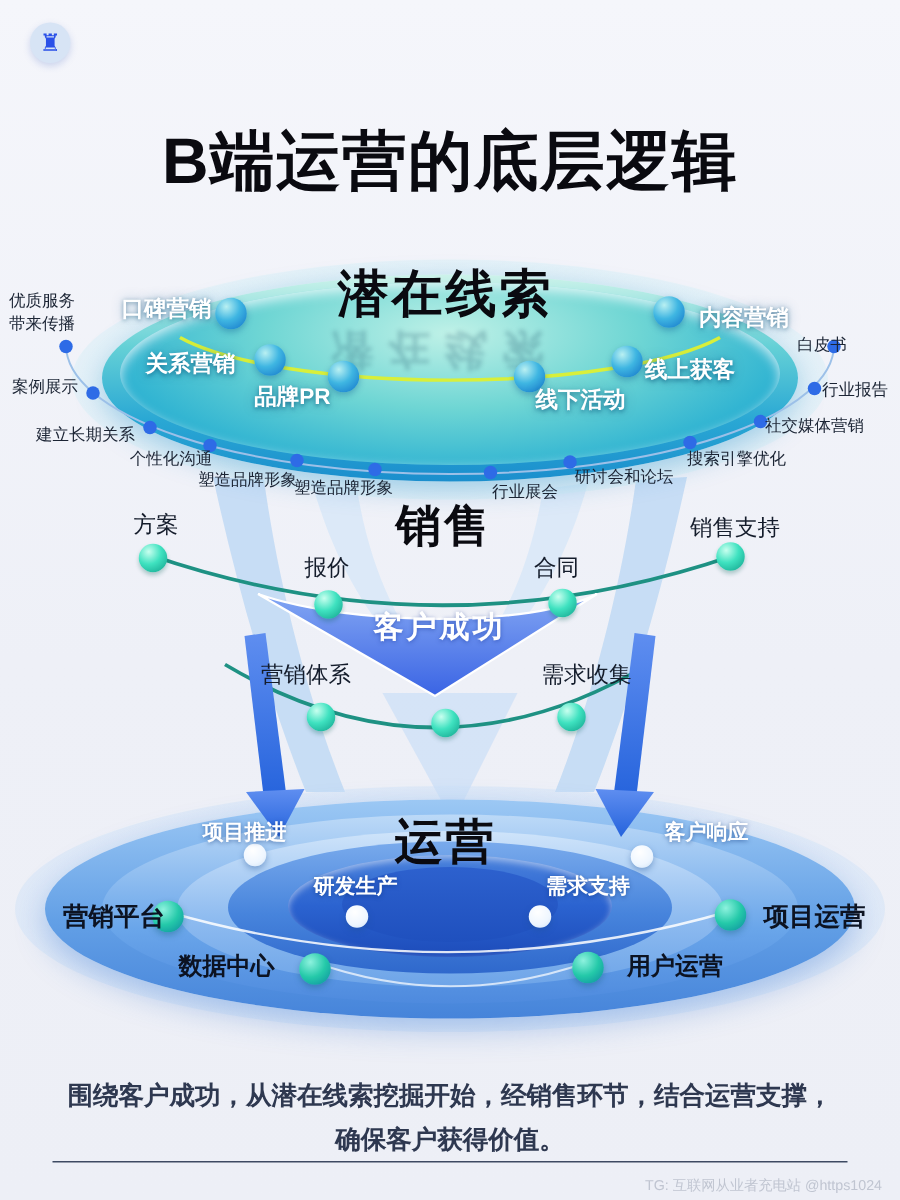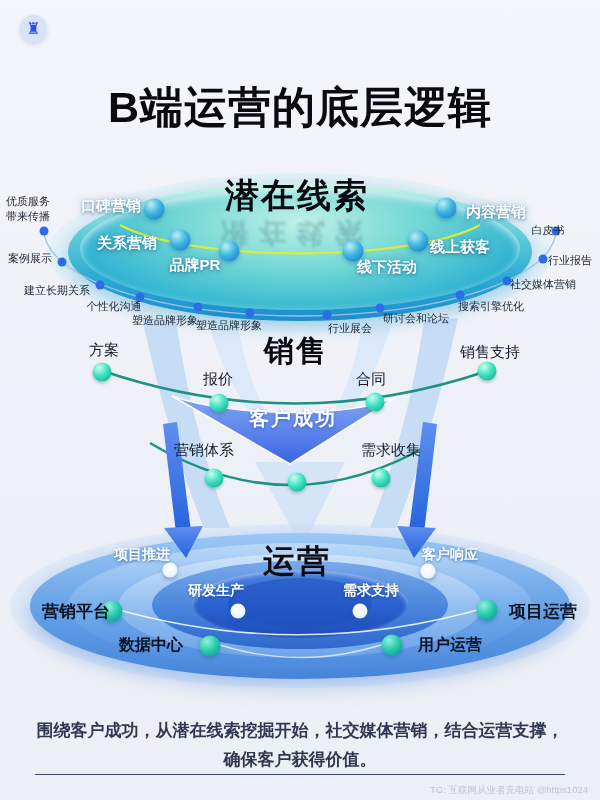--- a/index.html
+++ b/index.html
@@ -6,21 +6,21 @@
   #page{position:relative;width:600px;height:800px;overflow:hidden;
         background:linear-gradient(180deg,#f5f6fb 0%,#eef0f7 55%,#edeff6 100%);
         font-family:"Liberation Sans",sans-serif;}
   .ell{position:absolute;border-radius:50%;}
   .lbl{position:absolute;transform:translate(-50%,-50%);white-space:nowrap;}
   .lbl-ring{color:#fff;font-size:15px;font-weight:800;
             text-shadow:0 1px 3px rgba(0,70,110,.55),0 0 8px rgba(0,90,140,.35);}
   .lbl-sm{color:#1b2434;font-size:11px;font-weight:500;}
   .lbl-mid{color:#141c2b;font-size:15px;font-weight:500;}
   .lbl-strong{color:#0c1322;font-size:16px;font-weight:800;}
-  .lbl-bot-white{color:#fff;font-size:14px;font-weight:700;text-shadow:0 1px 3px rgba(10,50,120,.55);}
+  .lbl-bot-white{color:#fff;font-size:14px;font-weight:700;text-shadow:0 1px 3px rgba(10,50,120,.55);margin-left:21px;}
   .stage-title{color:#0a0a10;font-weight:900;letter-spacing:2px;}
   .dot{position:absolute;border-radius:50%;transform:translate(-50%,-50%);}
   .dot-blue{width:21px;height:21px;background:radial-gradient(circle at 35% 28%,#b9f0f2 0%,#3fb6e2 45%,#1273c9 100%);box-shadow:0 2px 4px rgba(10,80,140,.35);}
   .dot-sm{width:9px;height:9px;background:#2e6be6;}
   .dot-teal{width:19px;height:19px;background:radial-gradient(circle at 35% 28%,#c8ffef 0%,#3fe2c0 45%,#0f9e89 100%);box-shadow:0 2px 3px rgba(10,100,90,.3);}
   .dot-white{width:15px;height:15px;background:radial-gradient(circle at 40% 30%,#ffffff 0%,#eef6ff 60%,#cfe2f5 100%);box-shadow:0 2px 4px rgba(30,80,150,.4);}
   .dot-teal2{width:21px;height:21px;background:radial-gradient(circle at 35% 28%,#8df2de 0%,#24c9a9 50%,#0b8a9e 100%);box-shadow:0 2px 4px rgba(10,90,110,.35);}
   .brand-wrap{position:absolute;left:20px;top:15px;display:flex;align-items:center;gap:11px;}
   .logo-circle{width:27px;height:27px;border-radius:50%;background:#d7e4f5;box-shadow:0 2px 5px rgba(80,110,200,.25);
                display:flex;align-items:center;justify-content:center;color:#2a50e8;font-size:16px;}
@@ -164,19 +164,19 @@
   <div class="lbl lbl-bot-white" style="left:450px;top:555px;">客户响应</div>
   <div class="lbl lbl-bot-white" style="left:216px;top:591px;">研发生产</div>
   <div class="lbl lbl-bot-white" style="left:371px;top:591px;">需求支持</div>
 
   <div class="lbl lbl-strong" style="left:60px;top:611px;font-size:17px;margin-left:16px;">营销平台</div>
   <div class="lbl lbl-strong" style="left:543px;top:611px;font-size:17px;">项目运营</div>
   <div class="lbl lbl-strong" style="left:151px;top:645px;">数据中心</div>
   <div class="lbl lbl-strong" style="left:450px;top:645px;">用户运营</div>
 
   <div class="footer-text">
-    <span>围绕客户成功，从潜在线索挖掘开始，社交媒体营销，结合运营支撑，</span><br>
+    <span>围绕客户成功，从潜在线索挖掘开始，经销售环节，结合运营支撑，</span><br>
     <span>确保客户获得价值。</span>
   </div>
   <div class="divider"></div>
   <div class="watermark">TG: 互联网从业者充电站 @https1024</div>
 
 </div>
 
 </body></html>

